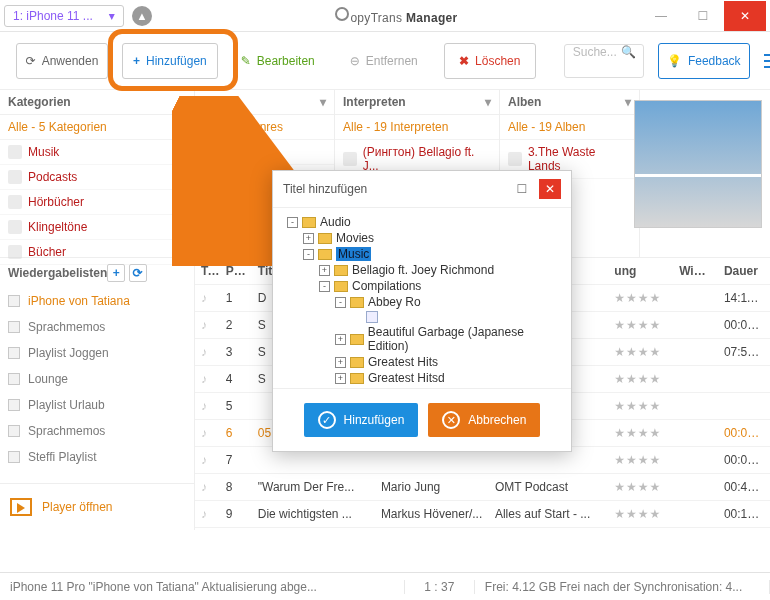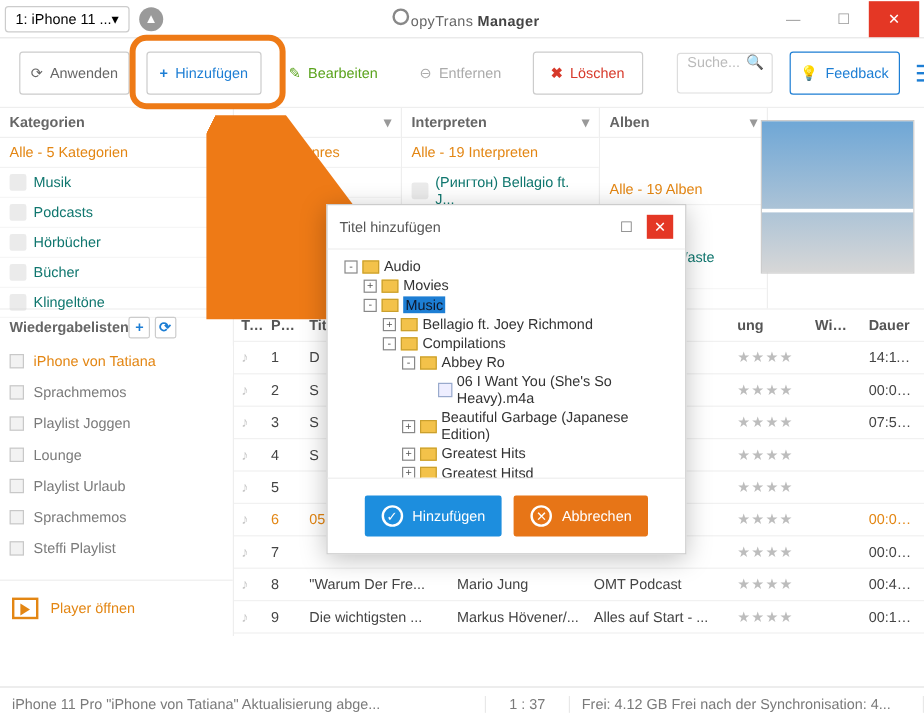--- a/index.html
+++ b/index.html
@@ -1,18 +1,18 @@
 <!DOCTYPE html>
 <html><head>
 <meta charset="utf-8">
 <style>
 *{box-sizing:border-box;margin:0;padding:0;font-family:Arial,Helvetica,sans-serif;font-size:12px}
 body{width:770px;height:600px;background:#fff;position:relative;overflow:hidden;color:#444}
 .titlebar{height:32px;display:flex;align-items:center;border-bottom:1px solid #e5e5e5;padding:0 4px}
-.device-drop{border:1px solid #ccc;border-radius:3px;padding:3px 8px;color:#000000;display:flex;align-items:flex-start;gap:0;cursor:pointer}
+.device-drop{border:1px solid #ccc;border-radius:3px;padding:3px 8px;color:#8b5cf6;display:flex;align-items:flex-start;gap:16px;cursor:pointer}
 .title-center{flex:1;text-align:center;color:#666;font-size:13px;letter-spacing:.3px}
 .title-center b{color:#444}
 .win-btns{display:flex}
 .win-btn{width:42px;height:30px;display:flex;align-items:center;justify-content:center;color:#999}
 .win-close{background:#e43725;color:#fff}
 .circle-gray{margin-left:8px;width:20px;height:20px;border-radius:50%;background:#9a9a9a;color:#fff;display:flex;align-items:center;justify-content:center;font-size:11px}
 .toolbar{height:58px;display:flex;align-items:center;gap:14px;padding:0 16px;border-bottom:1px solid #eee}
 .tbtn{border:1px solid #ccc;border-radius:3px;height:36px;min-width:92px;padding:0 10px;display:flex;align-items:center;justify-content:center;gap:6px;background:#fff;color:#666}
 .callout{position:relative}
 .callout-ring{position:absolute;left:-14px;top:-14px;width:130px;height:62px;border:5px solid #ee7a16;border-radius:14px;pointer-events:none}
@@ -22,21 +22,21 @@
 .tbtn.delete{color:#d7392a}
 .srch{border:1px solid #ddd;border-radius:3px;height:34px;width:96px;padding:0 26px 0 8px;color:#bbb;position:relative}
 .srch::after{content:"\1F50D";position:absolute;right:6px;color:#888}
 .feedback{border:1px solid #1d7ed4;color:#1d7ed4}
 .ham{width:34px;height:34px;display:flex;flex-direction:column;justify-content:center;gap:4px;align-items:center}
 .ham i{display:block;width:18px;height:2px;background:#1d7ed4}
 .cols{display:flex;height:168px;border-bottom:1px solid #eee}
 .cols .pane{border-right:1px solid #eee;display:flex;flex-direction:column}
 .pane h4{padding:5px 8px;color:#666;border-bottom:1px solid #efefef;display:flex;align-items:flex-start;justify-content:space-between}
 .pane .all{background:#fff;padding:5px 8px;color:#e38613;border-bottom:1px solid #f2f2f2}
-.pane .row{padding:5px 8px;color:#0f766e;display:flex;align-items:center;gap:6px;border-bottom:1px solid #f6f6f6}
+.pane .row{padding:5px 8px;color:#b91c1c;display:flex;align-items:center;gap:6px;border-bottom:1px solid #f6f6f6}
 .pane .row span.i{width:14px;height:14px;background:#ccc;border-radius:2px;opacity:.4}
 .splitH{display:flex;height:272px}
 .leftcol{width:195px;border-right:1px solid #eee;display:flex;flex-direction:column}
 .leftcol h4{padding:6px 8px;display:flex;align-items:center;color:#666}
 .iconbtn{border:1px solid #ccc;width:18px;height:18px;display:inline-flex;align-items:center;justify-content:center;color:#1d7ed4;border-radius:2px}
 .pl-item{padding:6px 8px;color:#7a7a7a;display:flex;align-items:center;gap:8px}
 .pl-item.sel{background:#fff;color:#e38613}
 .pl-item span.sq{width:12px;height:12px;border:1px solid #c8c8c8;background:#f2f2f2}
 .player-open{margin-top:auto;border-top:1px solid #eee;padding:14px 10px;color:#e38613;display:flex;align-items:center;gap:10px}
 .player-open .pi{width:22px;height:18px;border:2px solid #e38613;position:relative}
@@ -136,22 +136,22 @@
 <div class="cols" id="panes">
     <div class="pane" style="width: 195px;">
       <h4>
         <span>Kategorien</span>
         <span style="color:#999">▾</span>
       </h4>
       <div class="all">Alle - 5 Kategorien</div>
       <div class="row"><span class="i"></span>Musik</div>
       <div class="row"><span class="i"></span>Podcasts</div>
       <div class="row"><span class="i"></span>Hörbücher</div>
+      <div class="row"><span class="i"></span>Klingeltöne</div>
       <div class="row"><span class="i"></span>Bücher</div>
-      <div class="row"><span class="i"></span>Klingeltöne</div>
     </div>
     <div class="pane" style="width: 140px;">
       <h4>
         <span>Genre</span>
         <span style="color:#999">▾</span>
       </h4>
       <div class="all">Alle - 9 Genres</div>
       <div class="row"><span class="i"></span>2018</div>
       <div class="row"><span class="i"></span>Alternative R</div>
       <div class="row"><span class="i"></span>Alternative R</div>
@@ -159,21 +159,21 @@
       <div class="row"><span class="i"></span>Audio</div>
     </div>
     <div class="pane" style="width: 165px;">
       <h4>
         <span>Interpreten</span>
         <span style="color:#999">▾</span>
       </h4>
       <div class="all">Alle - 19 Interpreten</div>
       <div class="row"><span class="i"></span>(Рингтон) Bellagio ft. J...</div>
     </div>
-    <div class="pane" style="width: 140px; gap: 31px;">
+    <div class="pane" style="width: 140px;">
       <h4>
         <span>Alben</span>
         <span style="color:#999">▾</span>
       </h4>
       <div class="all">Alle - 19 Alben</div>
       <div class="row"><span class="i"></span>3.The Waste Lands</div>
     </div>
   </div>
 
 <div class="splitH">
@@ -357,21 +357,20 @@
         <span class="lbl">Compilations</span>
       </div>
       <div class="tnode " style="padding-left:56px">
         <span class="pm">-</span>
         <span class="fold"></span>
         <span class="lbl">Abbey Ro</span>
       </div>
       <div class="tnode " style="padding-left:72px">
         <span style="width:11px"></span>
         <span class="fileico"></span>
-        <span class="lbl">06 I Want You (She's So Heavy).m4a</span>
       </div>
       <div class="tnode " style="padding-left:56px">
         <span class="pm">+</span>
         <span class="fold"></span>
         <span class="lbl">Beautiful Garbage (Japanese Edition)</span>
       </div>
       <div class="tnode " style="padding-left:56px">
         <span class="pm">+</span>
         <span class="fold"></span>
         <span class="lbl">Greatest Hits</span>

